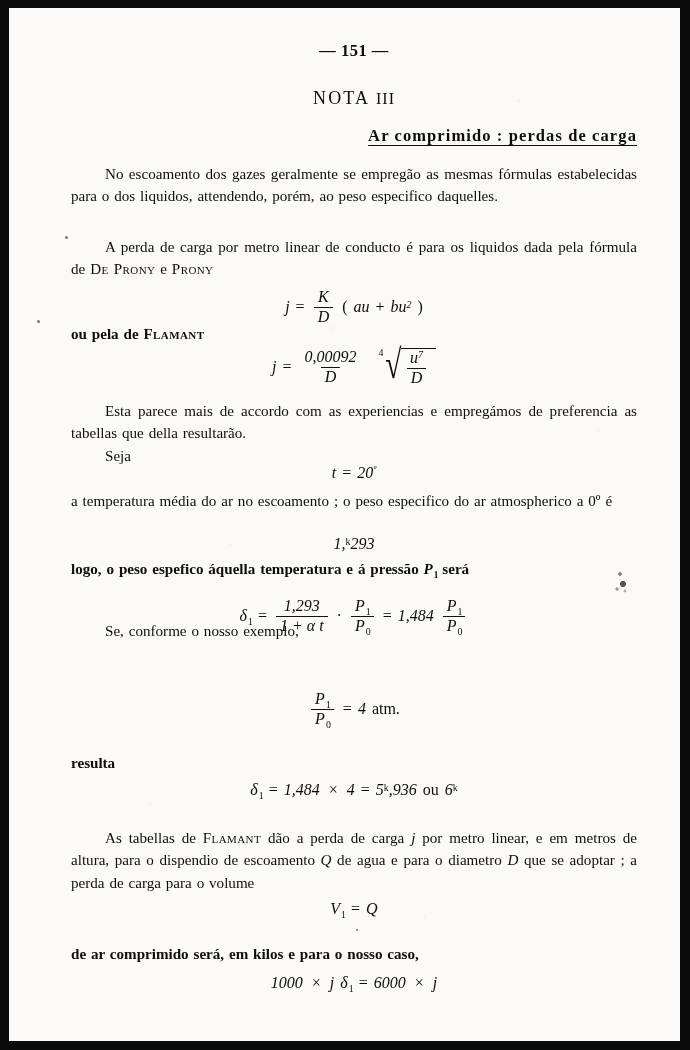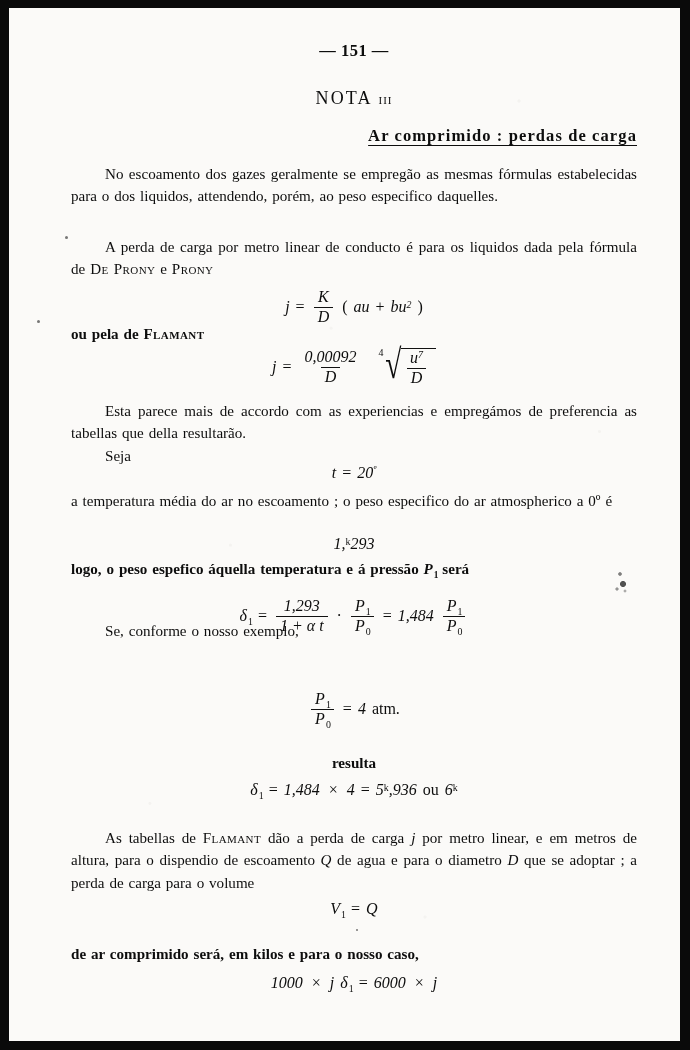--- a/index.html
+++ b/index.html
@@ -73,21 +73,21 @@
   
   .nota-head {
     position: absolute;
     top: 80px;
     left: 0;
     width: 566px;
     text-align: center;
     font-size: 18px;
     letter-spacing: 2.2px;
   }
-  .nota-head .num { font-size: 11px; letter-spacing: 1px; }
+  .nota-head .num { font-size: 16px; letter-spacing: 1px; }
 
   .section-title {
     position: absolute;
     top: 118px;
     left: 0;
     width: 566px;
     text-align: right;
     font-size: 16.5px;
     font-weight: bold;
     letter-spacing: 1.1px;
@@ -331,21 +331,21 @@
           <span class="frac">
             <span class="num"><span>P</span><span class="sub">1</span></span>
             <span class="den"><span>P</span><span class="sub">0</span></span>
           </span>
           <span class="rm">=</span>
           <span>4</span>
           <span class="rm">atm.</span>
         </span>
       </div>
 
-      <div class="para flush noindent" style="top:744px;text-align:center;">resulta</div>
+      <div class="para flush noindent" style="top:744px;">resulta</div>
 
       <div class="formula" style="top:773px;">
         <span class="eqrow">
           <span><span>δ</span><span class="sub">1</span></span>
           <span class="rm">=</span>
           <span>1,484</span>
           <span class="times">×</span>
           <span>4</span>
           <span class="rm">=</span>
           <span><span>5</span><span class="supk">k</span><span>,936</span></span>

